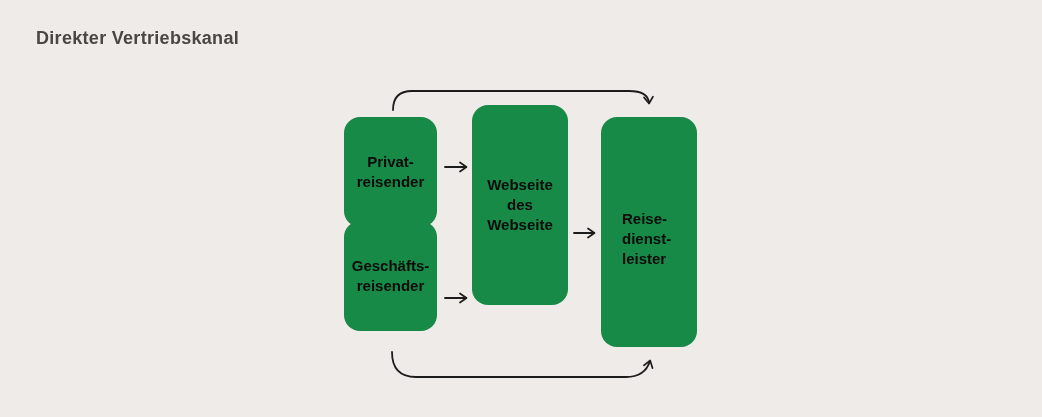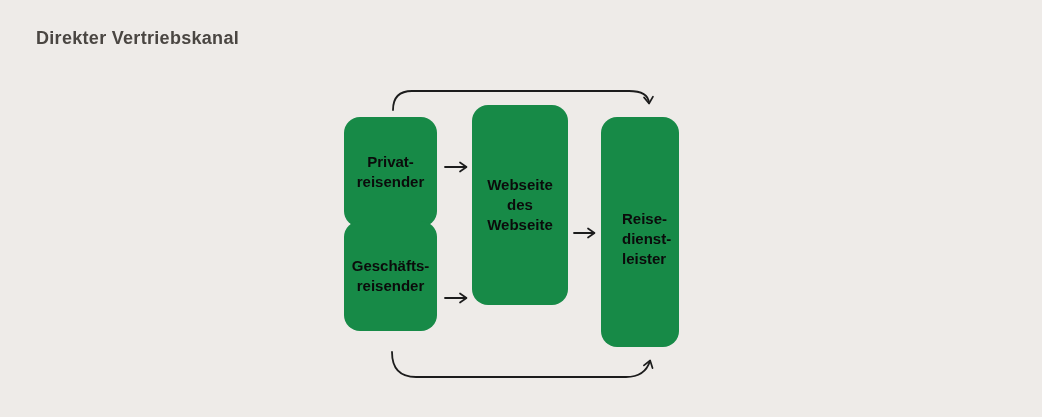--- a/index.html
+++ b/index.html
@@ -31,21 +31,21 @@
     font-size: 15px;
     font-weight: 700;
     line-height: 20px;
     text-align: center;
   }
   .node .line { display: block; }
   #node-privatreisender   { left: 344px; top: 117px; width: 93px; height: 110px; }
   #node-geschaeftsreisender { left: 344px; top: 221px; width: 93px; height: 110px; }
   #node-webseite          { left: 472px; top: 105px; width: 96px; height: 200px; }
   #node-reisedienstleister {
-    left: 601px; top: 117px; width: 78px; height: 230px;
+    left: 601px; top: 117px; width: 96px; height: 230px;
     align-items: flex-start;
     text-align: left;
     padding-left: 21px;
     padding-top: 14px;
   }
   svg.arrow-layer {
     position: absolute;
     left: 0; top: 0;
     width: 1042px; height: 417px;
     pointer-events: none;

